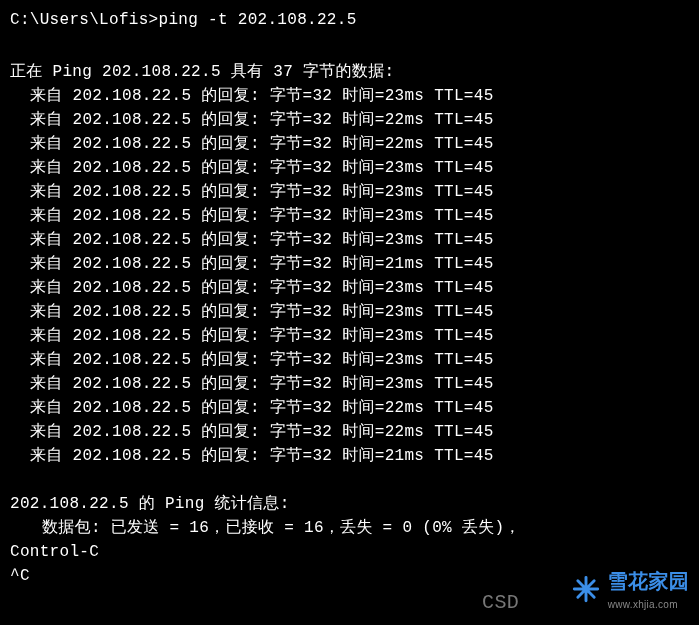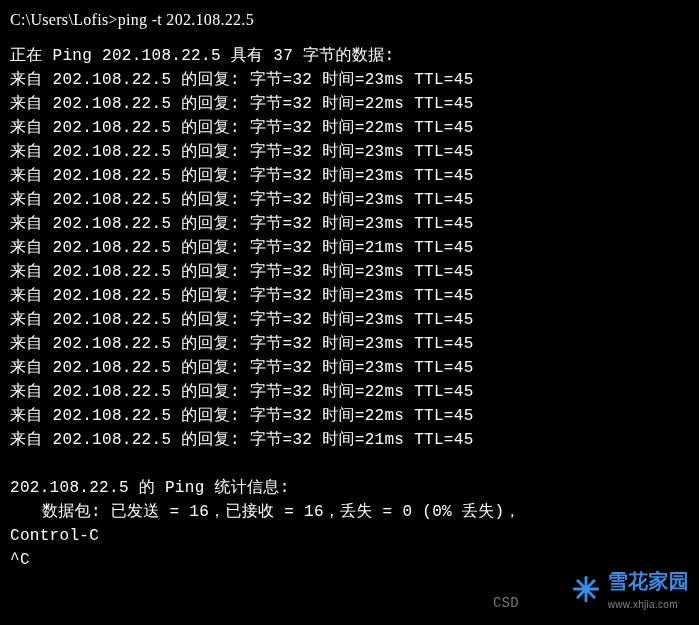--- a/index.html
+++ b/index.html
@@ -14,28 +14,28 @@
       color: #ffffff;
       font-family: 'Consolas', 'Courier New', monospace;
       font-size: 16px;
       line-height: 24px;
       padding: 8px 10px;
       position: relative;
       overflow: hidden;
       letter-spacing: 0.3px;
     }
     .prompt-line {
-      margin-bottom: 12px;
-      font-family: Liberation Serif, serif;
+      margin-bottom: 28px;
     }
     .ping-header {
       margin-bottom: 0;
     }
     .reply-line {
       white-space: pre;
+      margin-left: 20px;
     }
     .stats-block {
       margin-top: 24px;
       font-family: Liberation Mono, monospace;
     }
     .indent {
       padding-left: 32px;
     }
     .watermark {
       position: absolute;
@@ -58,21 +58,21 @@
       margin-left: 0;
     }
     .snowflake-icon {
       color: #3b8ee8;
     }
     .csdn-text {
       position: absolute;
       bottom: 10px;
       right: 180px;
       color: #777;
-      font-size: 14px;
+      font-size: 20px;
     }
   </style>
 </head>
 <body>
 
 <div class="prompt-line">C:\Users\Lofis&gt;ping -t 202.108.22.5</div>
 
 <div class="ping-header">正在 Ping 202.108.22.5 具有 37 字节的数据:</div>
 
 <div id="replies-container">

